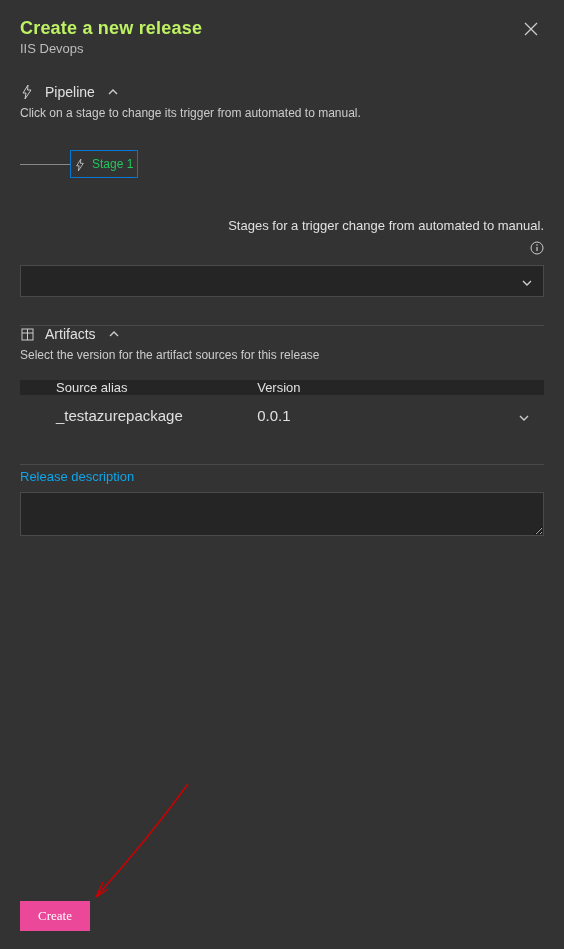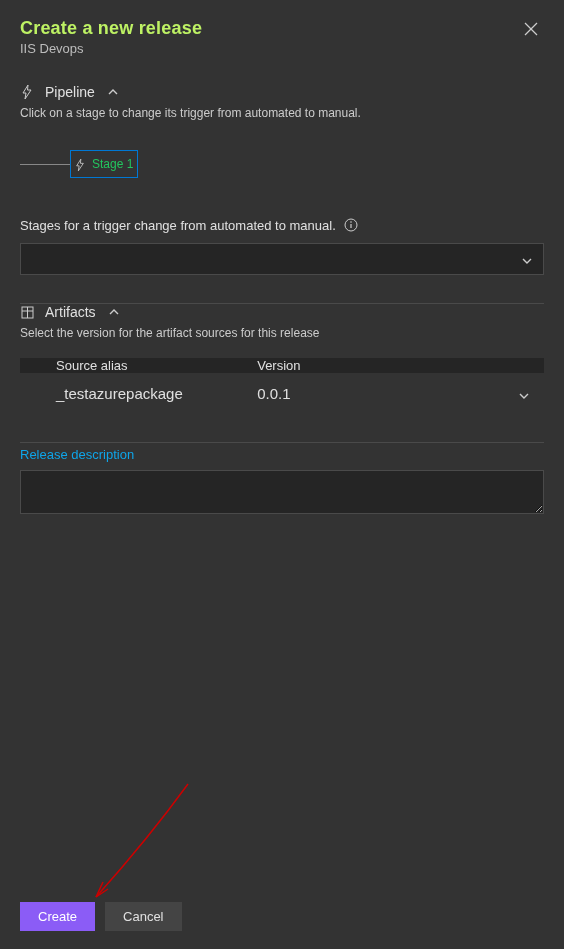--- a/index.html
+++ b/index.html
@@ -94,23 +94,24 @@
       cursor: pointer;
     }
     .stage-box .bolt-icon {
       width: 11px;
       height: 11px;
     }
     .field-label {
       font-size: 13px;
       color: #e0e0e0;
       display: flex;
-      align-items: flex-start;
+      align-items: flex-end;
       gap: 8px;
       margin-top: 40px;
+      flex-direction: column;
     }
     .info-icon {
       width: 14px;
       height: 14px;
       display: inline-flex;
     }
     .dropdown {
       margin-top: 10px;
       background: #252525;
       border: 1px solid #4a4a4a;
@@ -188,22 +189,23 @@
       gap: 10px;
     }
     .btn {
       padding: 7px 18px;
       font-size: 13px;
       border: none;
       cursor: pointer;
       font-family: inherit;
     }
     .btn-primary {
-      background: #8b5cf6;
+      background: #ec4899;
       color: #ffffff;
+      font-family: Liberation Serif, serif;
     }
     .btn-secondary {
       background: #444444;
       color: #e0e0e0;
     }
     .annotation-arrow {
       position: absolute;
       bottom: 40px;
       left: 78px;
       width: 120px;
@@ -320,15 +322,14 @@
     <textarea class="textarea" value="" style=""></textarea>
   </div>
 
   <svg class="annotation-arrow" viewBox="0 0 120 130">
     <path d="M 110 5 Q 70 60 18 118" fill="none" stroke="#cc0000" stroke-width="1.5"></path>
     <path d="M 18 118 L 30 110 M 18 118 L 25 103" fill="none" stroke="#cc0000" stroke-width="1.5"></path>
   </svg>
 
   <div class="footer">
     <button class="btn btn-primary">Create</button>
-    <button class="btn btn-secondary">Cancel</button>
   </div>
 </div>
 
 </body></html>

